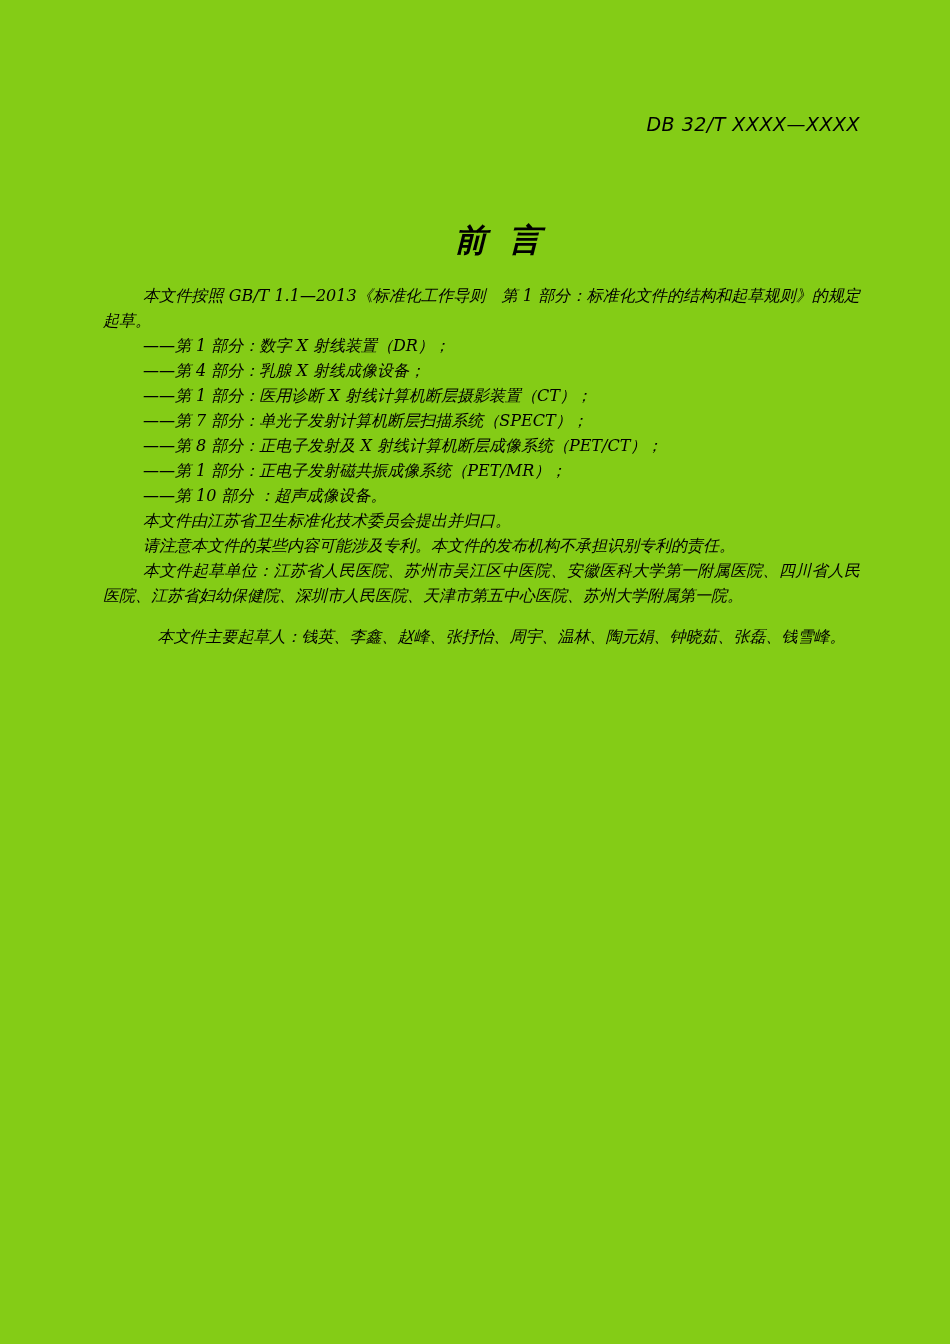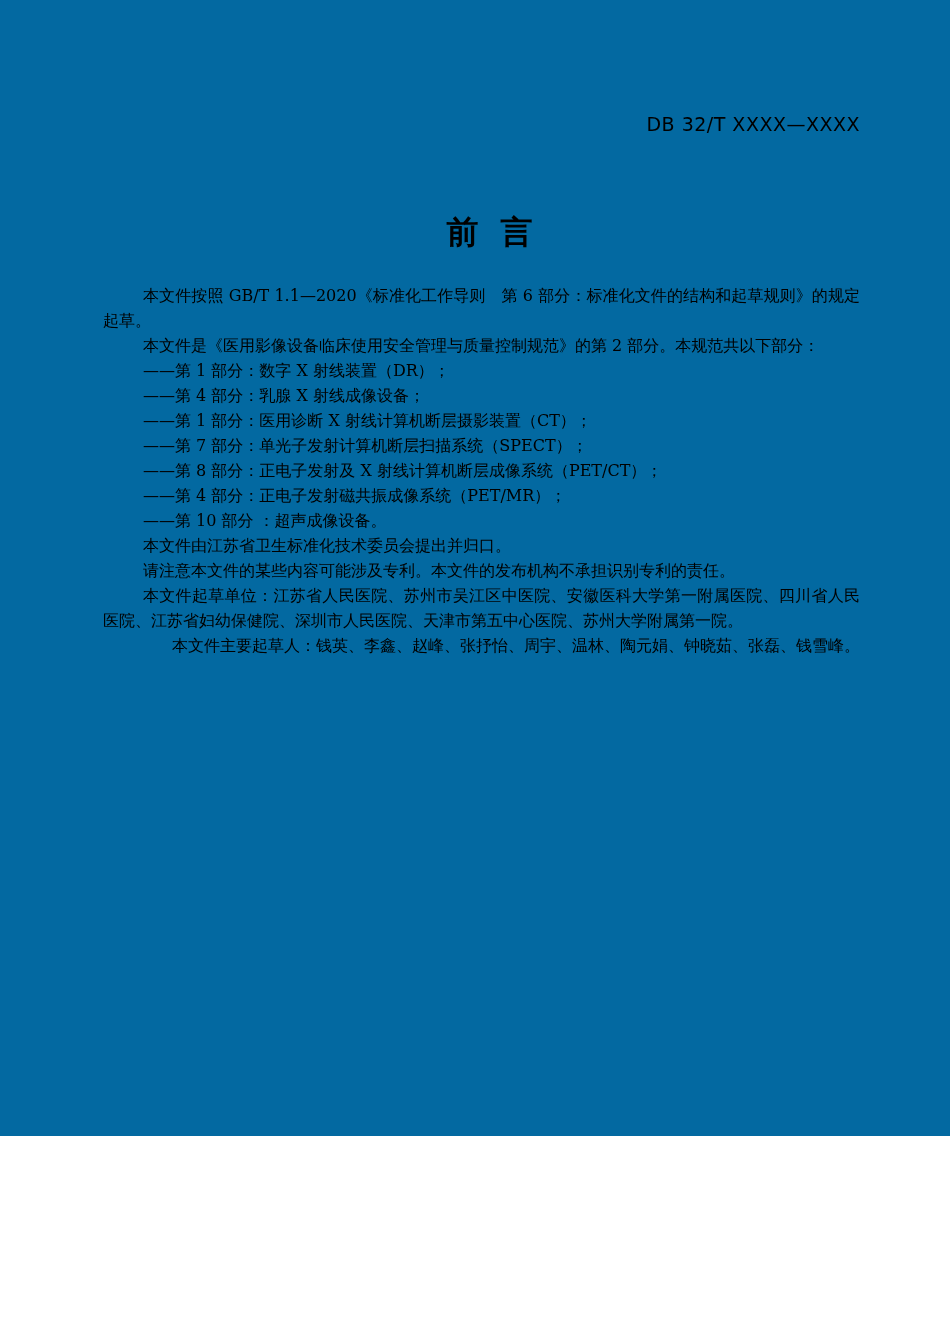--- a/index.html
+++ b/index.html
@@ -3,45 +3,46 @@
 <meta charset="utf-8">
 <style>
   html, body {
     margin: 0;
     padding: 0;
     background: #ffffff;
   }
   .page {
     position: relative;
     width: 950px;
-    height: 1136px;
-    background: #0369a1;
+    height: 1344px;
+    background: #84cc16;
     overflow: hidden;
     color: #000000;
     font-family: "DejaVu Serif", "Liberation Serif", serif;
+    font-style: italic;
   }
   .header {
     position: absolute;
     top: 113px;
     left: 103px;
     width: 757px;
     text-align: right;
     font-family: "DejaVu Sans", "Liberation Sans", sans-serif;
     font-size: 19px;
     font-weight: 500;
     letter-spacing: 0.5px;
     color: #000000;
     white-space: nowrap;
   }
   .doc-title {
     position: absolute;
     top: 203px;
     left: 103px;
     width: 757px;
-    margin: 8px;
+    margin: 16px;
     text-align: center;
     font-family: "DejaVu Sans", "Liberation Sans", sans-serif;
     font-size: 32px;
     font-weight: 700;
     color: #000000;
   }
   .doc-title .title-gap {
     display: inline-block;
     width: 22px;
   }
@@ -55,43 +56,43 @@
     text-align: justify;
     color: #000000;
   }
   .body-block p {
     margin: 0;
     padding: 0;
     text-indent: 40px;
   }
   .body-block p.oneline {
     white-space: nowrap;
-    text-align: right;
+    text-align: center;
+    margin-top: 16px;
   }
 </style>
 </head>
 <body>
 
 <div class="page">
 
   <div class="header">
     <span>DB 32/T XXXX—XXXX</span>
   </div>
 
   <h1 class="doc-title"><span>前</span><span class="title-gap"></span><span>言</span></h1>
 
   <div class="body-block">
-    <p>本文件按照 GB/T 1.1—2020《标准化工作导则　第 6 部分：标准化文件的结构和起草规则》的规定起草。</p>
-    <p>本文件是《医用影像设备临床使用安全管理与质量控制规范》的第 2 部分。本规范共以下部分：</p>
+    <p>本文件按照 GB/T 1.1—2013《标准化工作导则　第 1 部分：标准化文件的结构和起草规则》的规定起草。</p>
     <p>——第 1 部分：数字 X 射线装置（DR）；</p>
     <p>——第 4 部分：乳腺 X 射线成像设备；</p>
     <p>——第 1 部分：医用诊断 X 射线计算机断层摄影装置（CT）；</p>
     <p>——第 7 部分：单光子发射计算机断层扫描系统（SPECT）；</p>
     <p>——第 8 部分：正电子发射及 X 射线计算机断层成像系统（PET/CT）；</p>
-    <p>——第 4 部分：正电子发射磁共振成像系统（PET/MR）；</p>
+    <p>——第 1 部分：正电子发射磁共振成像系统（PET/MR）；</p>
     <p>——第 10 部分 ：超声成像设备。</p>
     <p>本文件由江苏省卫生标准化技术委员会提出并归口。</p>
     <p>请注意本文件的某些内容可能涉及专利。本文件的发布机构不承担识别专利的责任。</p>
     <p>本文件起草单位：江苏省人民医院、苏州市吴江区中医院、安徽医科大学第一附属医院、四川省人民医院、江苏省妇幼保健院、深圳市人民医院、天津市第五中心医院、苏州大学附属第一院。</p>
     <p class="oneline">本文件主要起草人：钱英、李鑫、赵峰、张抒怡、周宇、温林、陶元娟、钟晓茹、张磊、钱雪峰。</p>
   </div>
 
 </div>
 
 </body></html>

